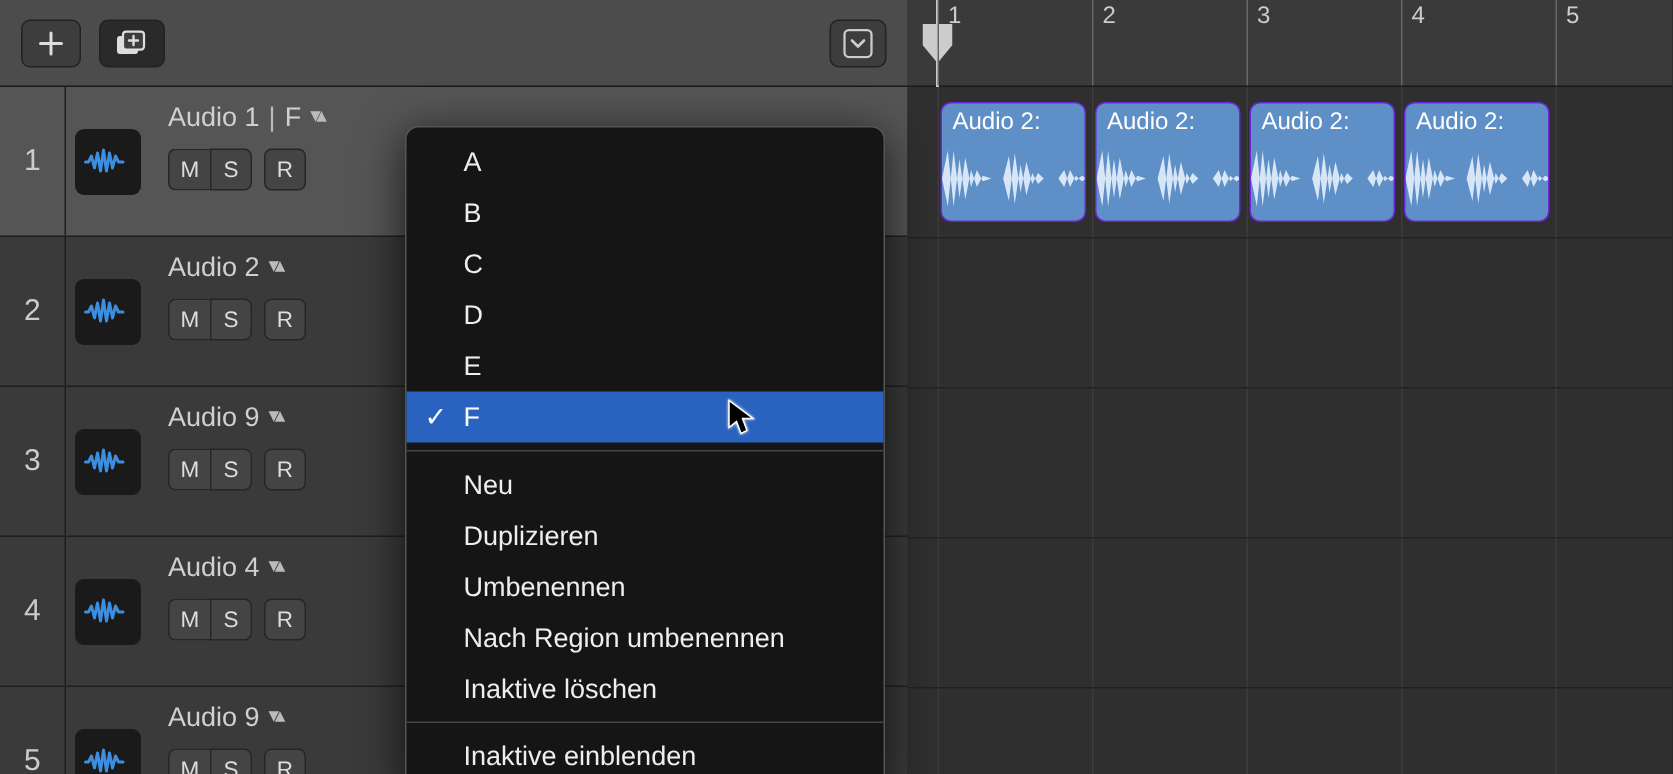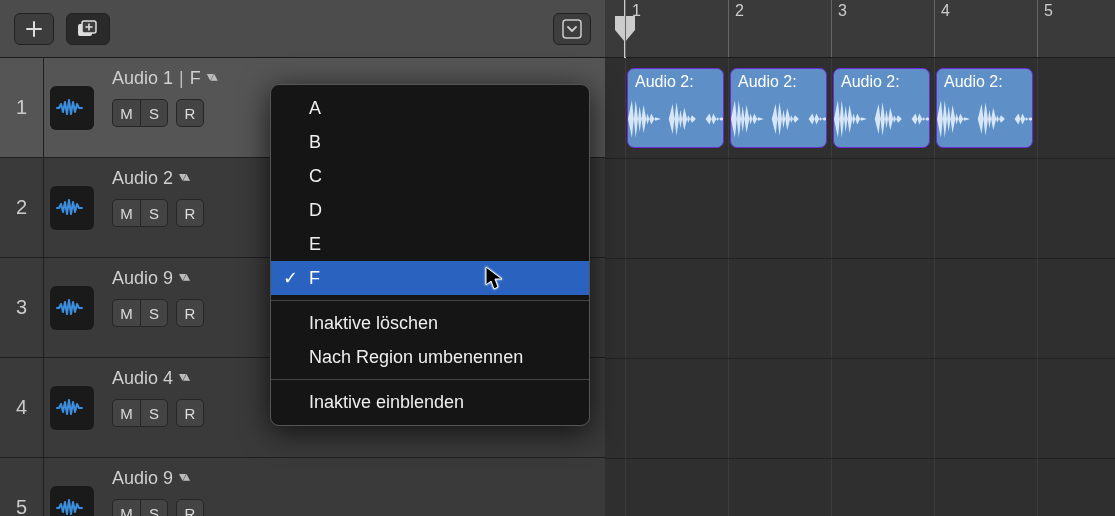--- a/index.html
+++ b/index.html
@@ -245,21 +245,24 @@
 </div>
 
 <div class="ctxmenu" id="ctxmenu">
     <div class="mi">A</div>
     <div class="mi">B</div>
     <div class="mi">C</div>
     <div class="mi">D</div>
     <div class="mi">E</div>
     <div class="mi sel"><span class="chk">✓</span>F</div>
     <hr>
+    <div class="mi">Neu</div>
+    <div class="mi">Duplizieren</div>
+    <div class="mi">Umbenennen</div>
+    <div class="mi">Nach Region umbenennen</div>
     <div class="mi">Inaktive löschen</div>
-    <div class="mi">Nach Region umbenennen</div>
     <hr>
     <div class="mi">Inaktive einblenden</div>
   </div>
 
 <svg class="cursor-arrow" id="cursor" width="20" height="26" viewBox="0 0 20 26" style="filter: drop-shadow(rgb(255, 255, 255) 0px 0px 1px); left: 485px; top: 266px;">
   <path d="M1 1l0 18 5-4 3 8 4-2-3-8 7 0z" fill="#000" stroke="#fff" stroke-width="1"></path>
 </svg>
 
 </body></html>

